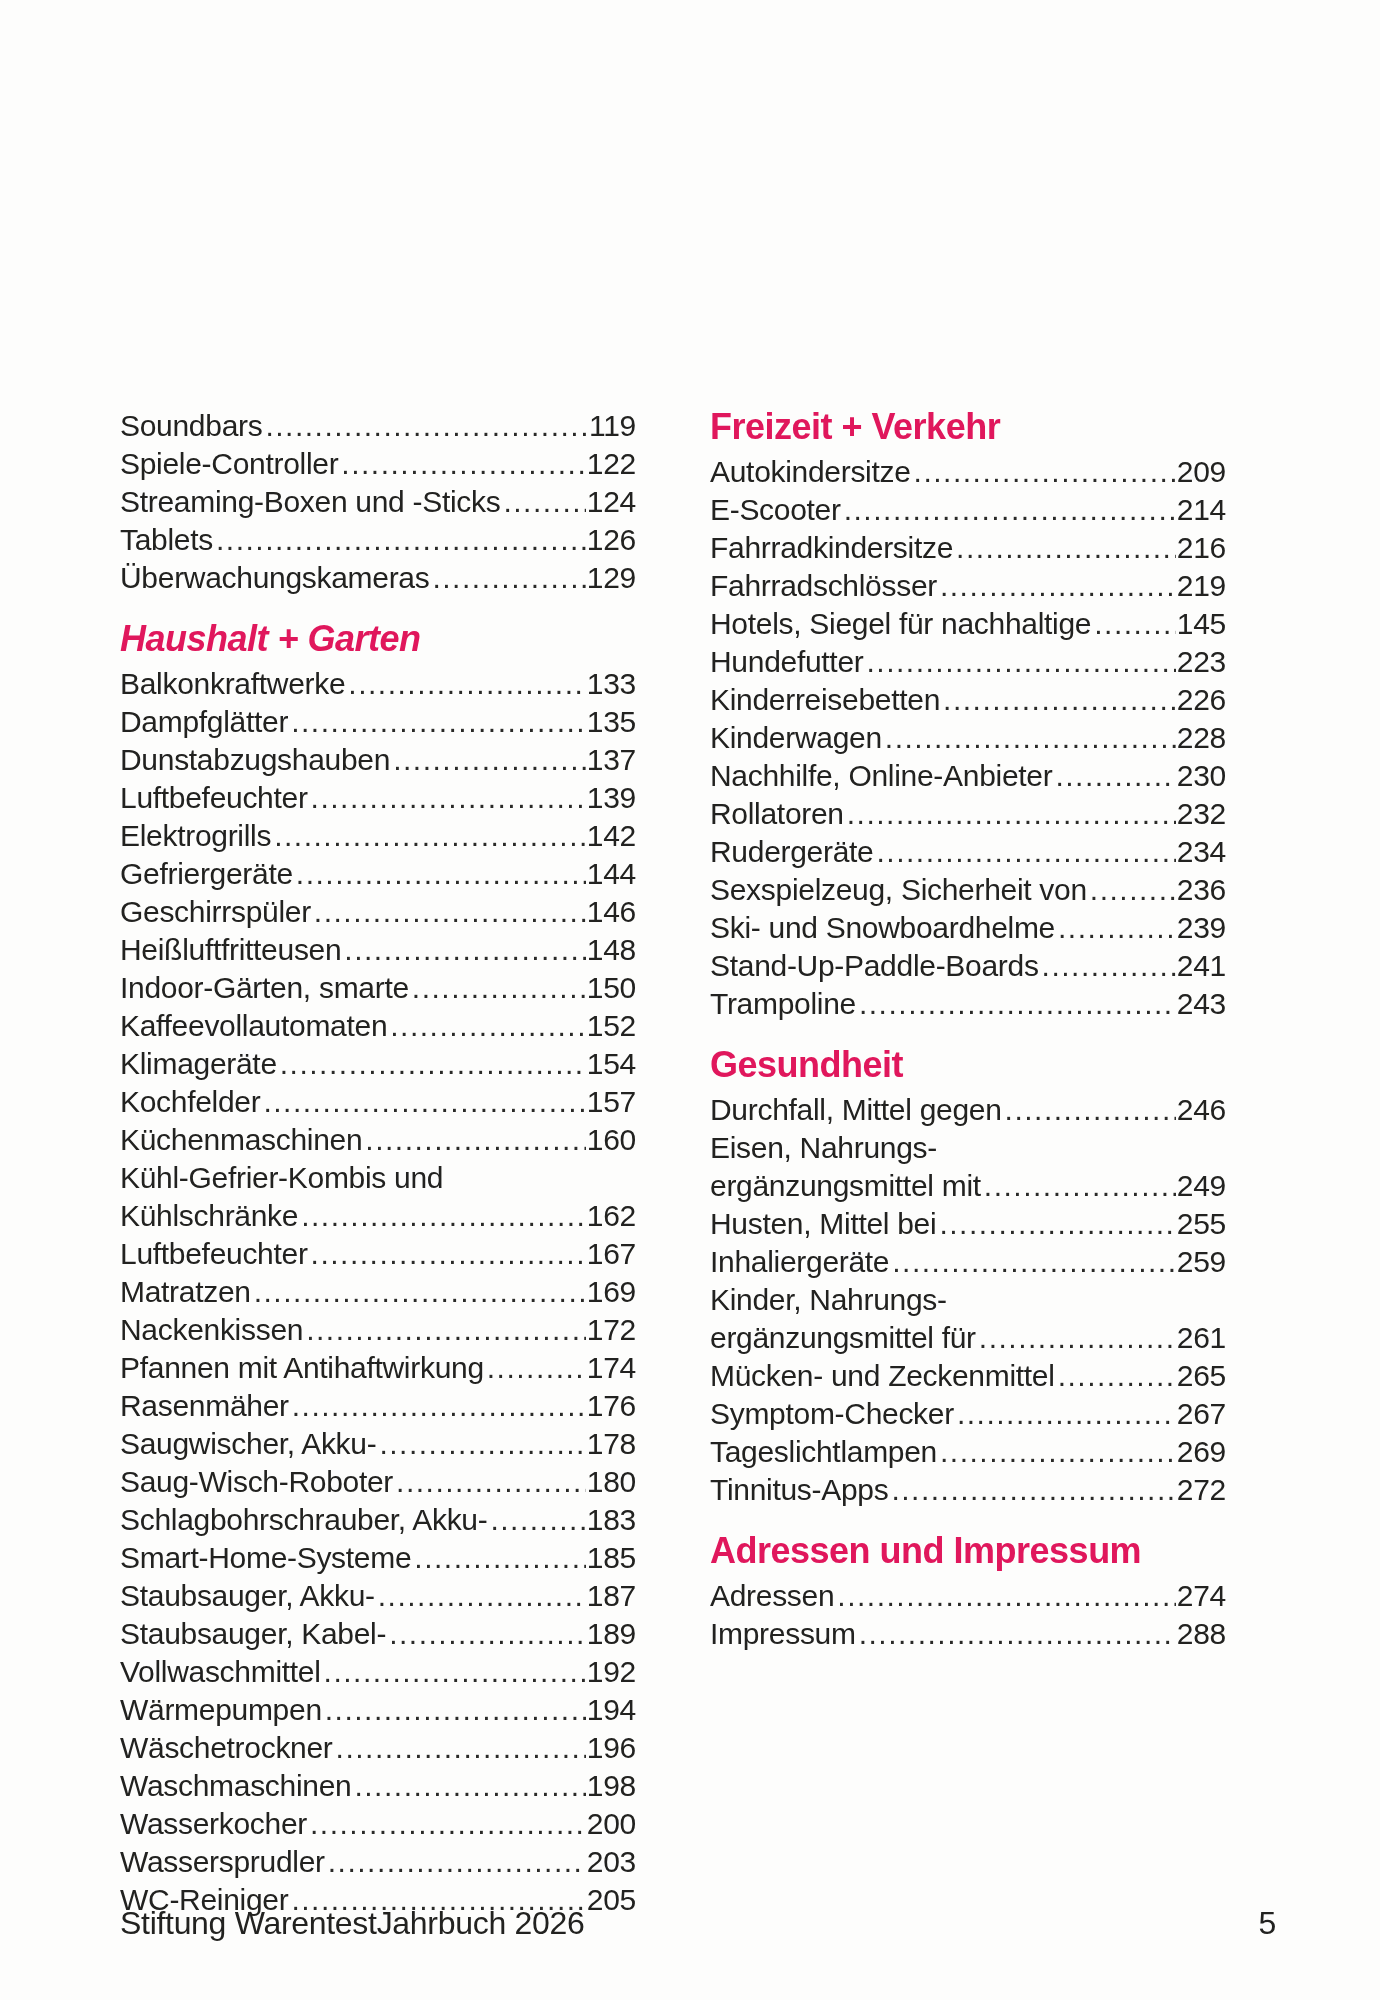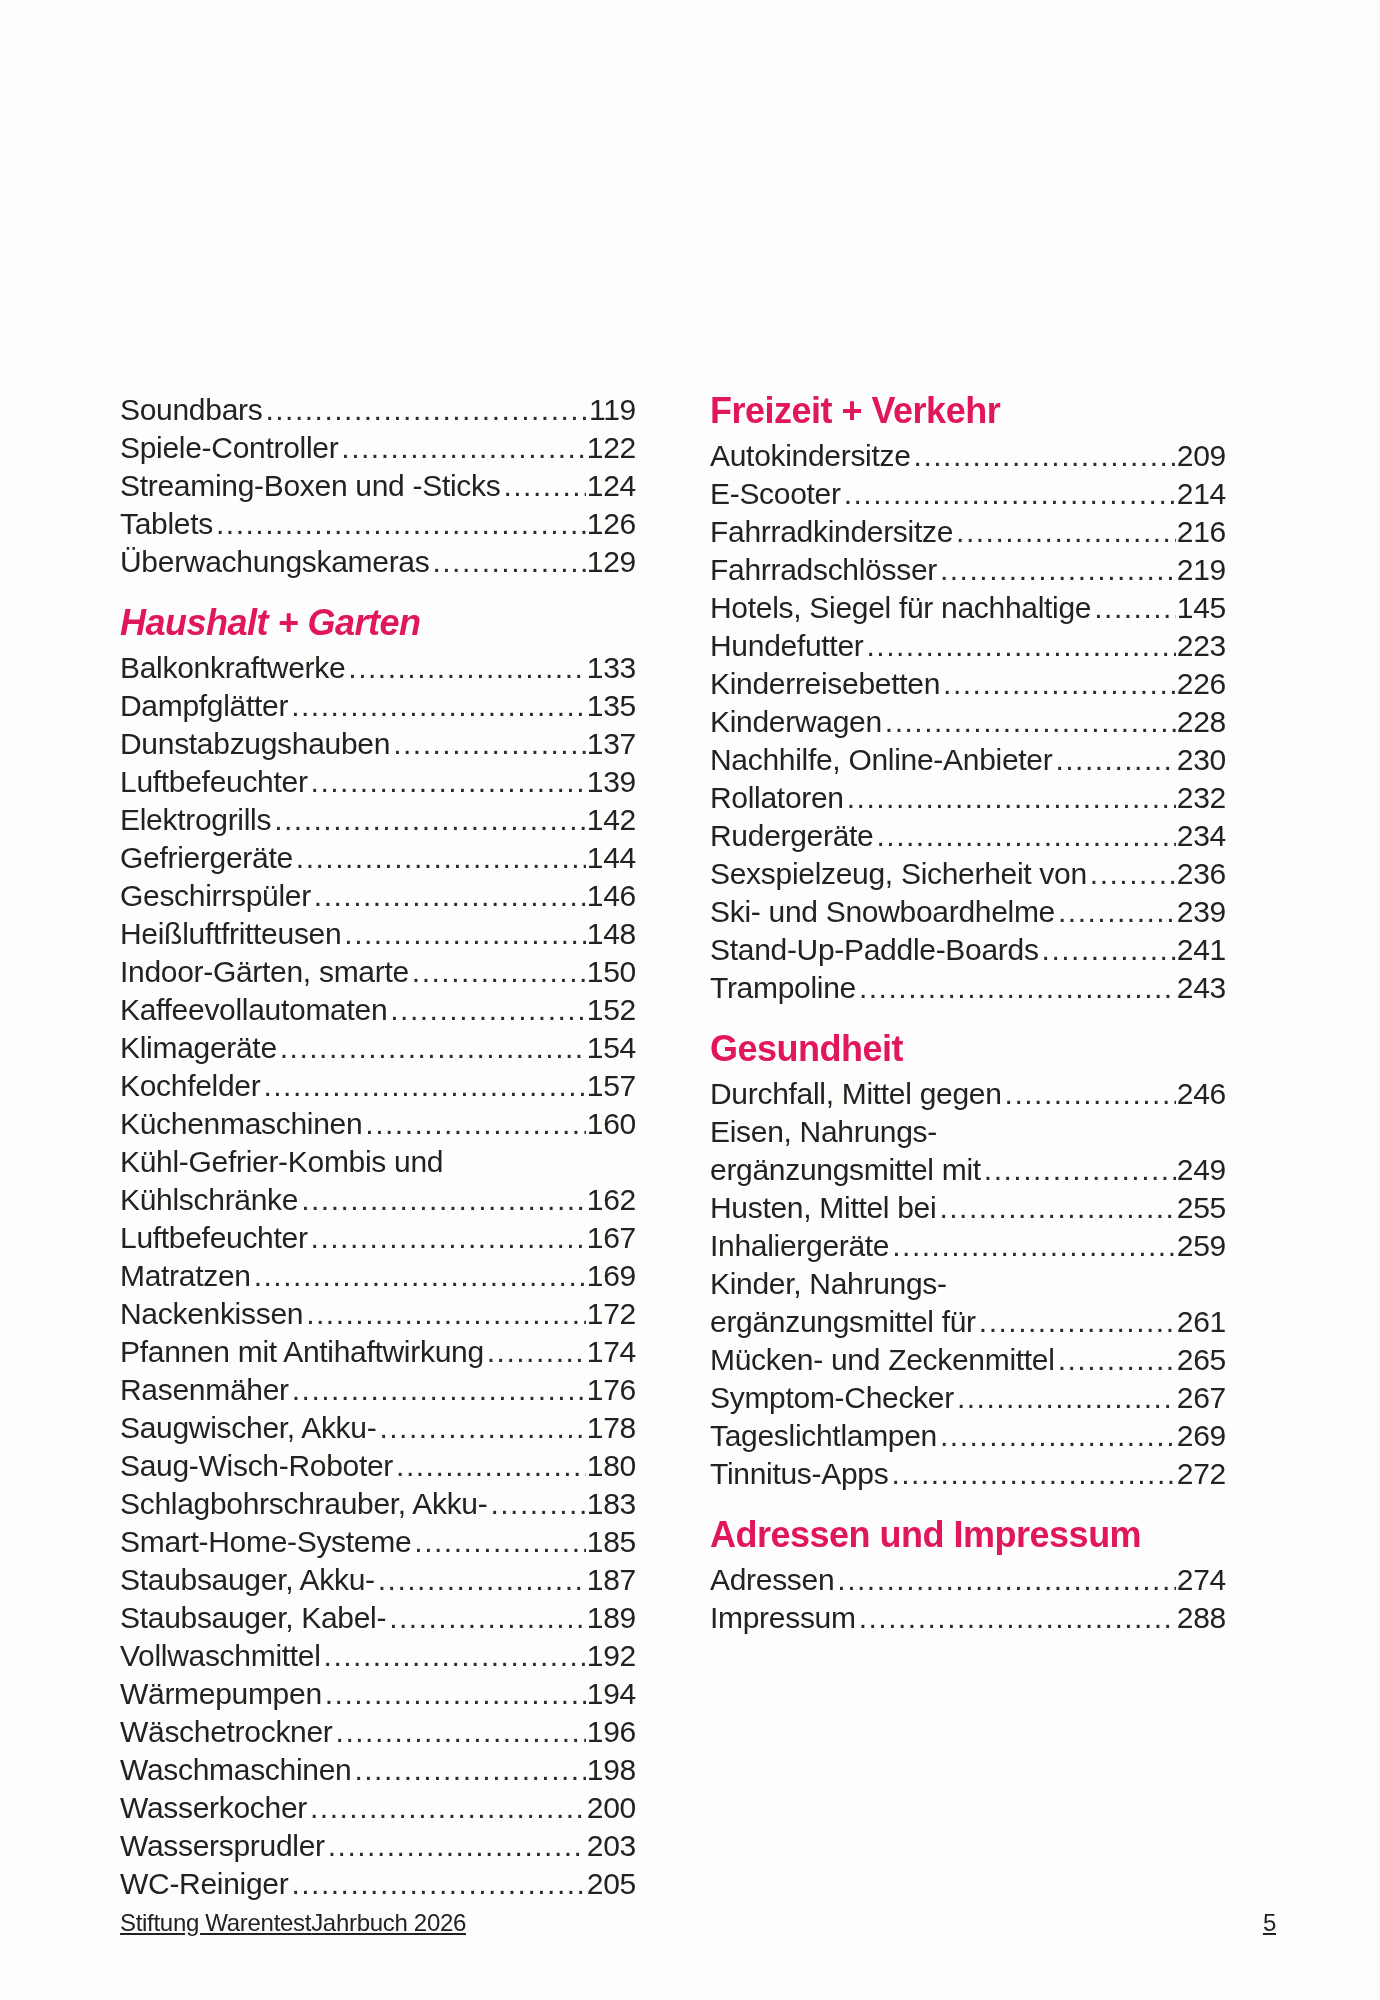--- a/index.html
+++ b/index.html
@@ -16,21 +16,21 @@
     overflow: hidden;
   }
   .columns {
     position: absolute;
     left: 120px; top: 390px;
     display: flex;
     gap: 74px;
   }
   .col { width: 516px; }
   .block { margin-top: 22px; }
-  .block:first-child { margin-top: 1px; }
+  .block:first-child { margin-top: 17px; }
   .heading {
     margin: 0 0 6px 0;
     font-size: 36px;
     line-height: 40px;
     font-weight: bold;
     letter-spacing: -0.5px;
     color: #e0175c;
   }
   .row {
     display: flex;
@@ -50,24 +50,23 @@
   }
   .dots::after {
     content: "........................................................................................................................";
   }
   .pagenum { flex: 0 0 auto; white-space: nowrap; }
   .footer {
     position: absolute;
     left: 120px; right: 104px; top: 1906px;
     display: flex;
     align-items: flex-end;
-    font-size: 24px;
+    font-size: 32px;
     line-height: 34px;
     letter-spacing: -0.3px;
-    text-decoration: underline;
   }
   .footer .edition { }
   .footer .pageno { margin-left: auto; }
 </style>
 </head>
 <body>
 
 <div class="page">
 
   <main class="columns">

